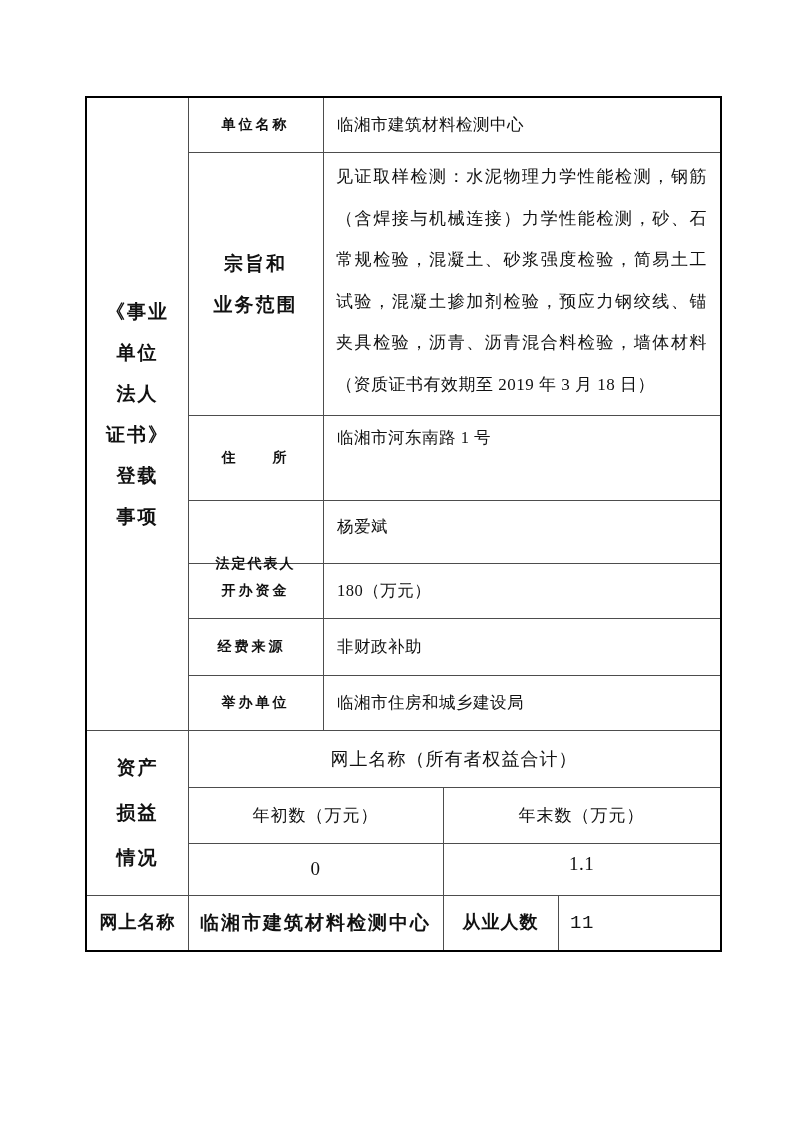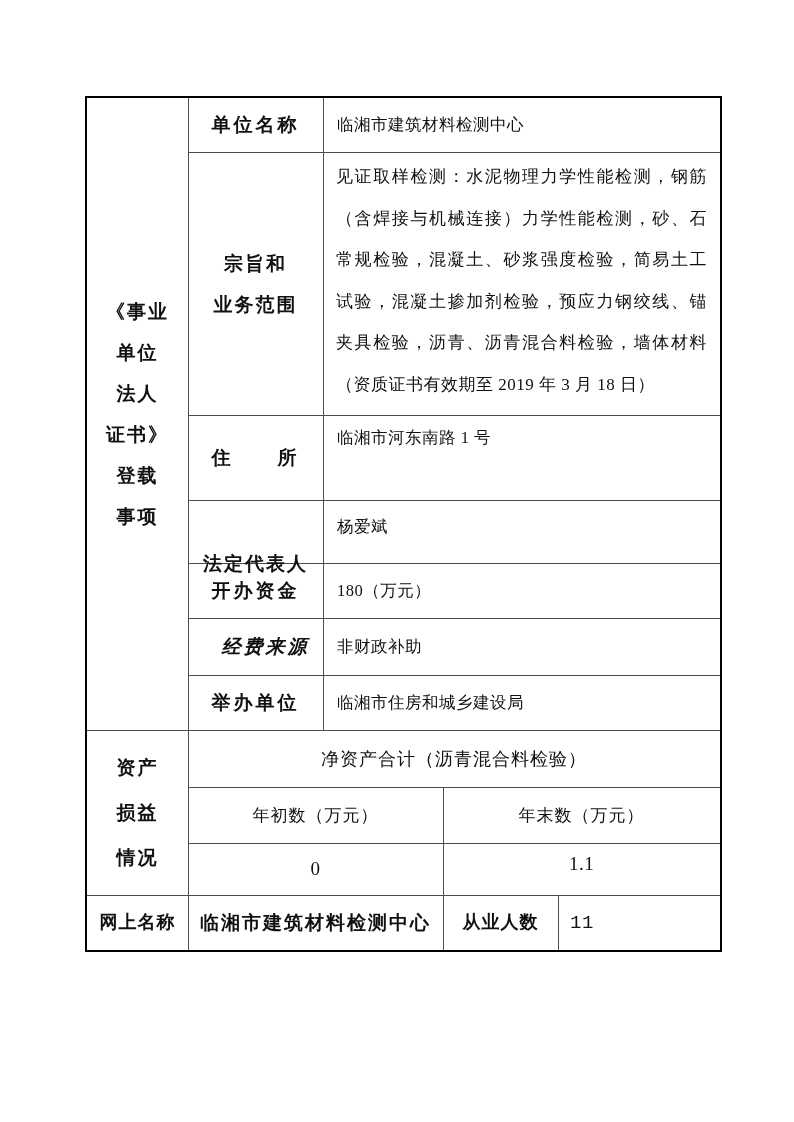--- a/index.html
+++ b/index.html
@@ -11,21 +11,21 @@
   }
   .table-wrap {
     position:absolute; left:85px; top:96px; width:637px; height:856px;
     border:2px solid #000000;
   }
   .vline { position:absolute; width:1px; background:#4d4d4d; }
   .hline { position:absolute; height:1px; background:#4d4d4d; }
   .cell { position:absolute; display:flex; align-items:center; justify-content:center; }
   .cell.left { justify-content:flex-start; padding-left:14px; }
   .cell.topalign { align-items:flex-start; padding-top:12px; }
-  .lbl { font-weight:bold; font-size:19px; letter-spacing:3px; line-height:1.25; }
+  .lbl { font-weight:bold; font-size:14px; letter-spacing:3px; line-height:1.25; }
   .val { font-size:16.5px; letter-spacing:0.5px; }
   .side-col { flex-direction:column; }
   .side-line { font-weight:bold; font-size:19px; letter-spacing:2px; line-height:41px; }
   .side-line-sm { line-height:45px; }
   .two-line { flex-direction:column; }
   .two-line .lbl-line { font-weight:bold; font-size:19px; letter-spacing:2px; line-height:41px; text-align:center; }
   .scope-cell { display:block; padding:4px 13px 0 13px; }
   .scope-line { font-size:17px; line-height:41.5px; text-align:justify; text-align-last:justify; letter-spacing:0.5px; }
   .scope-line.last { text-align:left; text-align-last:left; }
   .hdr { font-size:18px; letter-spacing:1px; }
@@ -97,42 +97,42 @@
       <span class="val">杨爱斌</span>
     </div>
 
     <div class="cell" style="left:101px;top:465px;width:135px;height:55px;">
       <span class="lbl">开办资金</span>
     </div>
     <div class="cell left" style="left:236px;top:465px;width:397px;height:55px;">
       <span class="val">180（万元）</span>
     </div>
 
-    <div class="cell" style="left:111px;top:520px;width:135px;height:57px;font-style:italic;">
+    <div class="cell" style="left:97px;top:520px;width:135px;height:57px;">
       <span class="lbl">经费来源</span>
     </div>
     <div class="cell left" style="left:236px;top:520px;width:401px;height:57px;">
       <span class="val">非财政补助</span>
     </div>
 
     <div class="cell" style="left:101px;top:577px;width:135px;height:55px;">
       <span class="lbl">举办单位</span>
     </div>
     <div class="cell left" style="left:236px;top:577px;width:325px;height:55px;">
       <span class="val">临湘市住房和城乡建设局</span>
     </div>
 
     <div class="cell side-col" style="left:0;top:632px;width:101px;height:165px;">
       <div class="side-line side-line-sm">资产</div>
       <div class="side-line side-line-sm">损益</div>
       <div class="side-line side-line-sm">情况</div>
     </div>
 
     <div class="cell" style="left:101px;top:632px;width:532px;height:57px;">
-      <span class="hdr">净资产合计（沥青混合料检验）</span>
+      <span class="hdr">网上名称（所有者权益合计）</span>
     </div>
 
     <div class="cell" style="left:101px;top:689px;width:255px;height:56px;">
       <span class="colhdr">年初数（万元）</span>
     </div>
     <div class="cell" style="left:356px;top:689px;width:277px;height:56px;">
       <span class="colhdr">年末数（万元）</span>
     </div>
 
     <div class="cell" style="left:101px;top:745px;width:255px;height:52px;">

